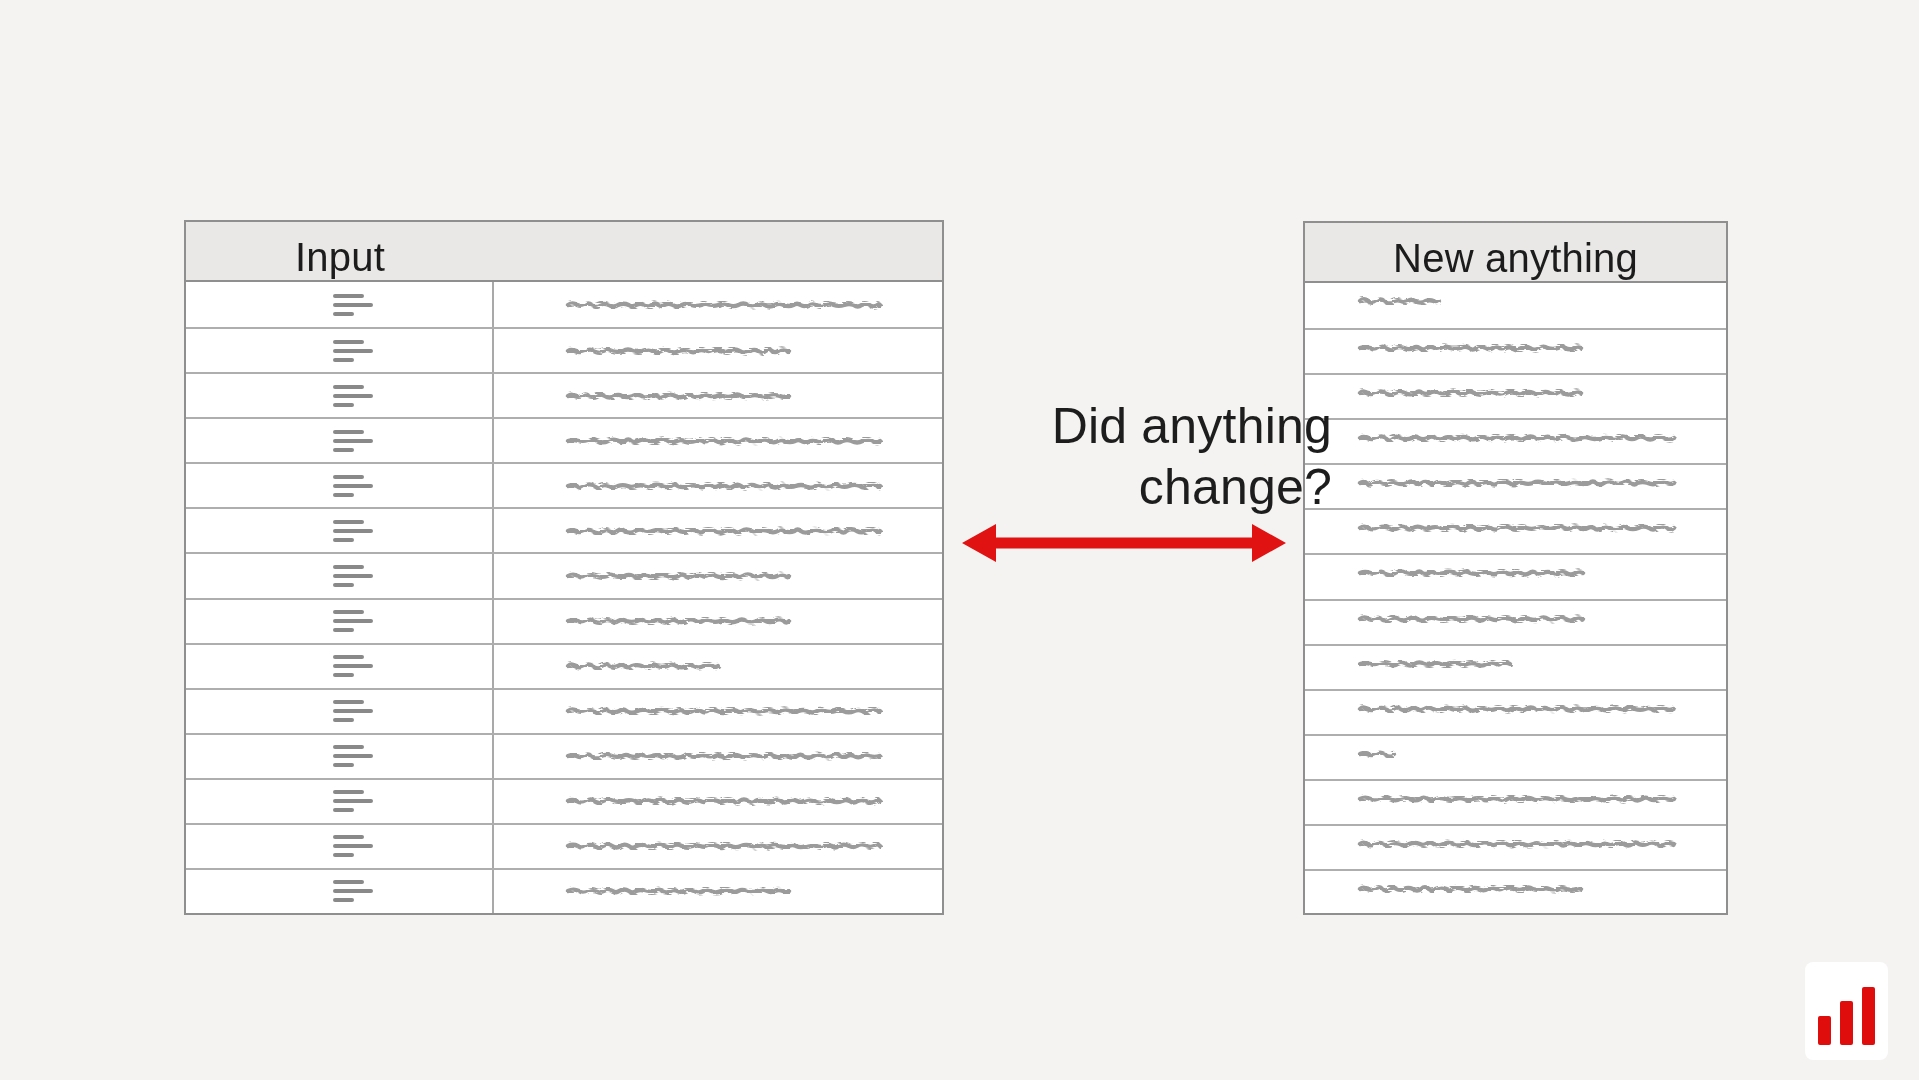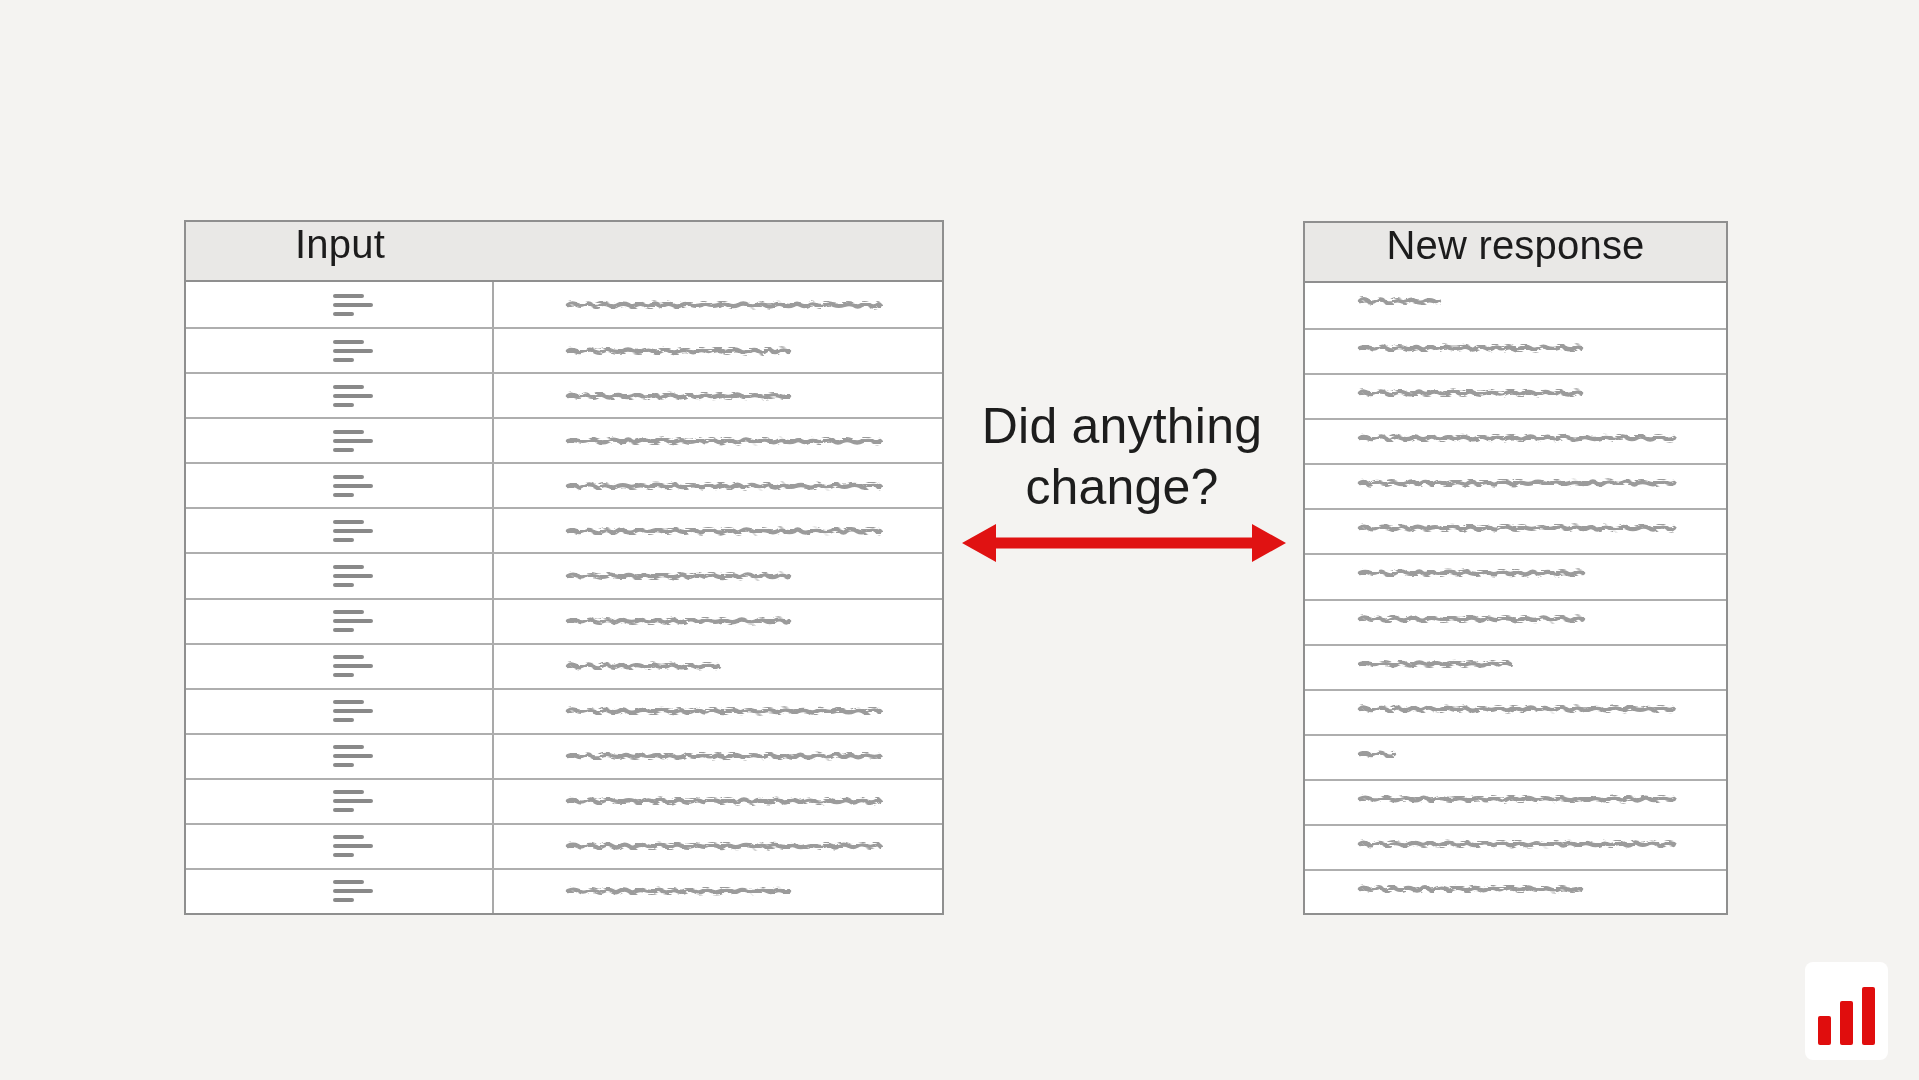--- a/index.html
+++ b/index.html
@@ -9,21 +9,21 @@
     background:#f4f3f1;
   }
   .table{
     position:absolute;background:#ffffff;
     border:2px solid #8f8f8f;box-sizing:border-box;
   }
   #left-table{left:184px;top:220px;width:760px;height:695px;}
   #right-table{left:1303px;top:221px;width:425px;height:694px;}
   .thead{
     height:58px;background:#e9e8e6;border-bottom:2px solid #8f8f8f;
-    display:flex;align-items:flex-start;
+    display:flex;align-items:flex-end;
   }
   .th{
     display:flex;align-items:center;justify-content:center;
     font-size:40px;color:#1c1c1c;letter-spacing:0.2px;
   }
   .th.c1{width:308px;}
   .th.c2{flex:1;border-left:2px solid #8f8f8f;}
   .th.single{flex:1;}
   .tbody{
     display:grid;grid-template-rows:repeat(14,1fr);
@@ -35,21 +35,21 @@
   .cell.c1{
     width:308px;border-right:2px solid #a9a9a9;
     display:flex;flex-direction:column;justify-content:center;
   }
   .cell.c2{flex:1;display:flex;align-items:center;padding-left:72px;}
   .cell.single{flex:1;padding:12px 0 0 53px;}
   .ph-block{margin-left:147px;display:flex;flex-direction:column;gap:5px;}
   .ph-line{height:4px;border-radius:2px;background:#898989;}
   .squiggle{display:block;overflow:visible;}
   .squiggle path{stroke:#9b9b9b;stroke-width:4.3;fill:none;stroke-linecap:round;}
-  #center-annotation{position:absolute;left:912px;top:396px;width:420px;text-align:center;}
+  #center-annotation{position:absolute;left:912px;top:396px;width:420px;text-align:right;}
   #question{
     font-size:50px;line-height:1.22;color:#1d1d1d;letter-spacing:0.2px;
   }
   #arrow-svg{position:absolute;left:960px;top:522px;display:block;}
   #logo-card{
     position:absolute;left:1805px;top:962px;width:83px;height:98px;
     background:#ffffff;border-radius:8px;
   }
   #logo-bars{position:absolute;left:0;top:0;width:100%;height:100%;}
   .logo-bar{position:absolute;width:13px;border-radius:2px;background:#e00d0d;}
@@ -271,21 +271,21 @@
             <svg class="squiggle" width="225" height="12">
               <path d="M2 6 Q7.5 3.4 13.0 6 Q17.8 9.2 22.6 6 Q26.6 4.2 30.6 6 Q34.1 7.7 37.6 6 Q42.1 3.8 46.6 6 Q49.9 8.4 53.1 6 Q58.0 3.0 62.9 6 Q66.5 9.0 70.1 6 Q74.8 4.0 79.5 6 Q84.9 7.6 90.2 6 Q93.2 3.4 96.2 6 Q100.4 9.1 104.5 6 Q107.9 4.1 111.2 6 Q114.7 7.5 118.2 6 Q123.1 3.6 128.1 6 Q132.7 8.6 137.4 6 Q140.7 3.6 144.1 6 Q149.6 8.6 155.1 6 Q160.2 3.6 165.2 6 Q168.7 7.9 172.2 6 Q176.3 3.7 180.4 6 Q185.8 8.0 191.3 6 Q196.0 3.3 200.8 6 Q204.8 8.2 208.7 6 Q212.9 4.0 217.1 6 Q220.1 7.5 223.0 6" filter="url(#roughen)"></path>
             </svg>
           </div>
         </div>
       </div>
   </section>
 
   <section class="table" id="right-table">
     <div class="thead">
-      <div class="th single">New response</div>
+      <div class="th single">New anything</div>
     </div>
     <div class="tbody" id="right-tbody">
         <div class="row">
           <div class="cell single">
             <svg class="squiggle" width="83" height="12">
               <path d="M2 6 Q5.9 2.7 9.8 6 Q14.4 9.4 18.9 6 Q22.6 2.8 26.2 6 Q31.0 9.1 35.8 6 Q39.5 4.5 43.1 6 Q46.4 7.7 49.7 6 Q53.4 3.5 57.1 6 Q62.4 9.3 67.6 6 Q71.7 4.5 75.7 6 Q78.4 8.0 81.0 6" filter="url(#roughen)"></path>
             </svg>
           </div>
         </div>
         <div class="row">

